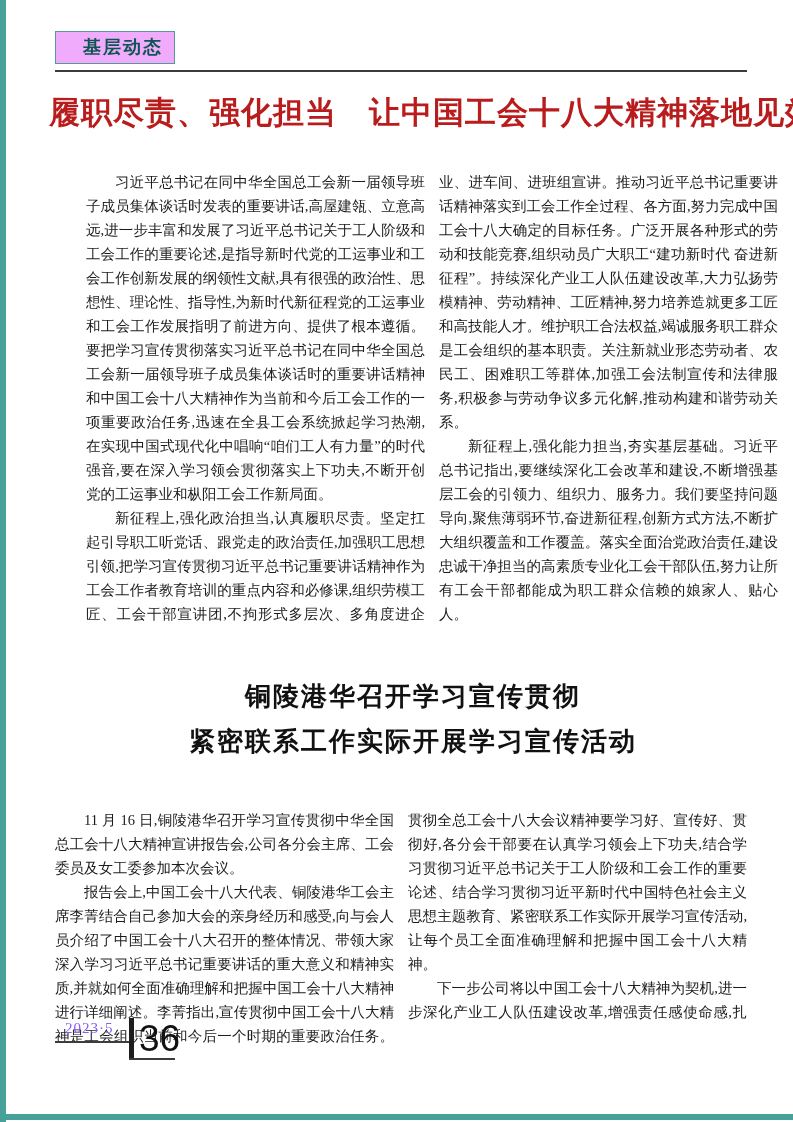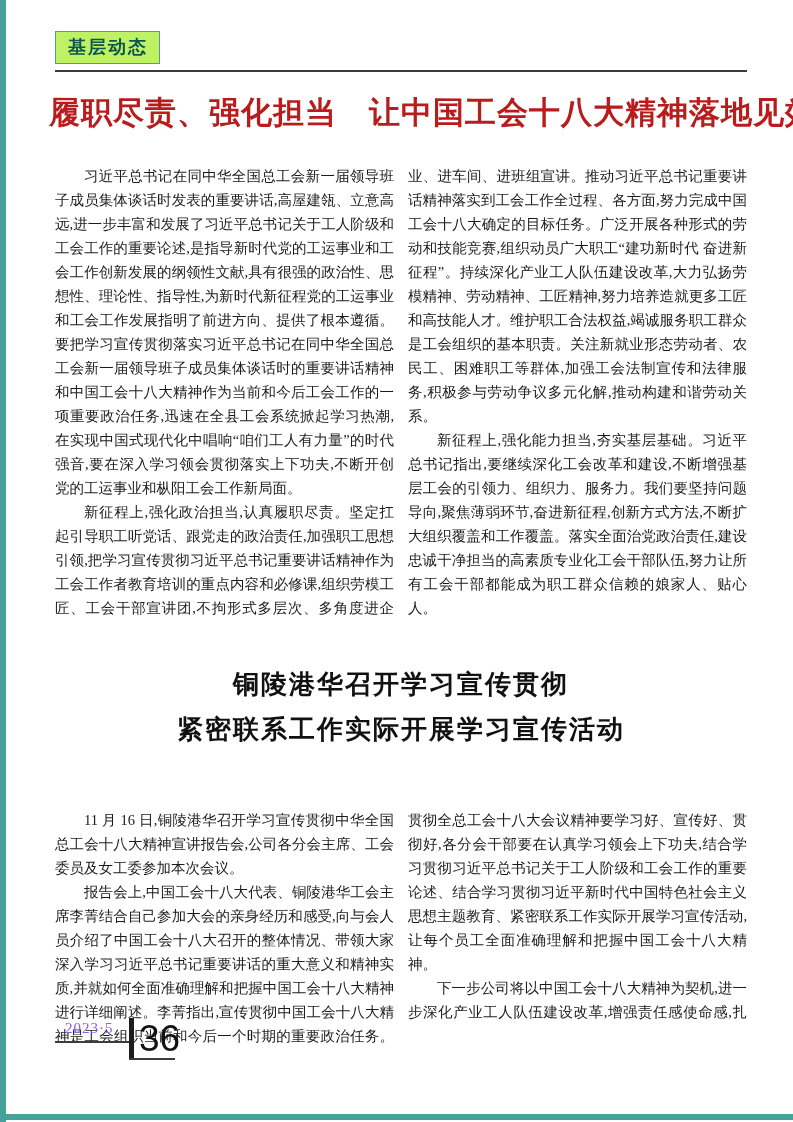--- a/index.html
+++ b/index.html
@@ -6,22 +6,22 @@
   .page{
     position:relative;width:793px;height:1122px;background:#ffffff;overflow:hidden;
     font-family:"Liberation Serif","DejaVu Serif",serif;color:#1b1b1b;
   }
   
   .accent-left{position:absolute;left:0;top:0;width:6px;height:1122px;background:#46a19b;}
   .accent-bottom{position:absolute;left:0;top:1114px;width:793px;height:6px;background:#46a19b;}
 
   
   .tag-box{
-    position:absolute;left:55px;top:31px;padding:3px 11px 4px 12px;
-    background:#bef264;border:1px solid #569a95;
+    position:absolute;left:55px;top:31px;padding:3px 11px 4px 27px;
+    background:#f0abfc;border:1px solid #569a95;
     font-family:"Liberation Sans","DejaVu Sans",sans-serif;
     font-weight:bold;font-size:18px;color:#0d5551;letter-spacing:2px;
   }
   .pinyin{
     position:absolute;right:47px;top:36px;
     font-family:"DejaVu Sans","Liberation Sans",sans-serif;
     font-style:italic;font-weight:bold;font-size:21px;color:#a6cdc9;letter-spacing:3px;
   }
   .header-rule{position:absolute;left:55px;top:70px;width:692px;height:2px;background:#3c3c3c;}
 
@@ -29,26 +29,26 @@
   .title1{
     position:absolute;left:49px;top:92px;width:722px;margin:0;
     text-align:center;font-family:"Liberation Sans","DejaVu Sans",sans-serif;
     font-weight:900;font-size:31px;letter-spacing:1px;color:#b91c1c;white-space:nowrap;
   }
   .cols{
     position:absolute;left:55px;width:692px;
     column-count:2;column-gap:14px;column-fill:auto;overflow:hidden;
     font-size:14.5px;line-height:24px;text-align:justify;
   }
-  .cols1{top:164px;height:472px;}
+  .cols1{top:170px;height:472px;margin-left:31px;}
   .cols p{margin:0;text-indent:2em;}
 
   
   .title2{
-    position:absolute;left:55px;top:662px;width:692px;margin:0;
+    position:absolute;left:55px;top:662px;width:692px;margin:12px;
     text-align:center;font-family:"Liberation Sans","DejaVu Sans",sans-serif;
     font-weight:900;font-size:26px;letter-spacing:2px;color:#111;line-height:45px;
   }
   .title2 .tline{display:block;}
   .cols2{top:768px;height:244px;margin-top:40px;}
 
   
   .footer{position:absolute;left:55px;top:1016px;width:220px;height:48px;}
   .issue{
     position:absolute;left:10px;top:4px;

